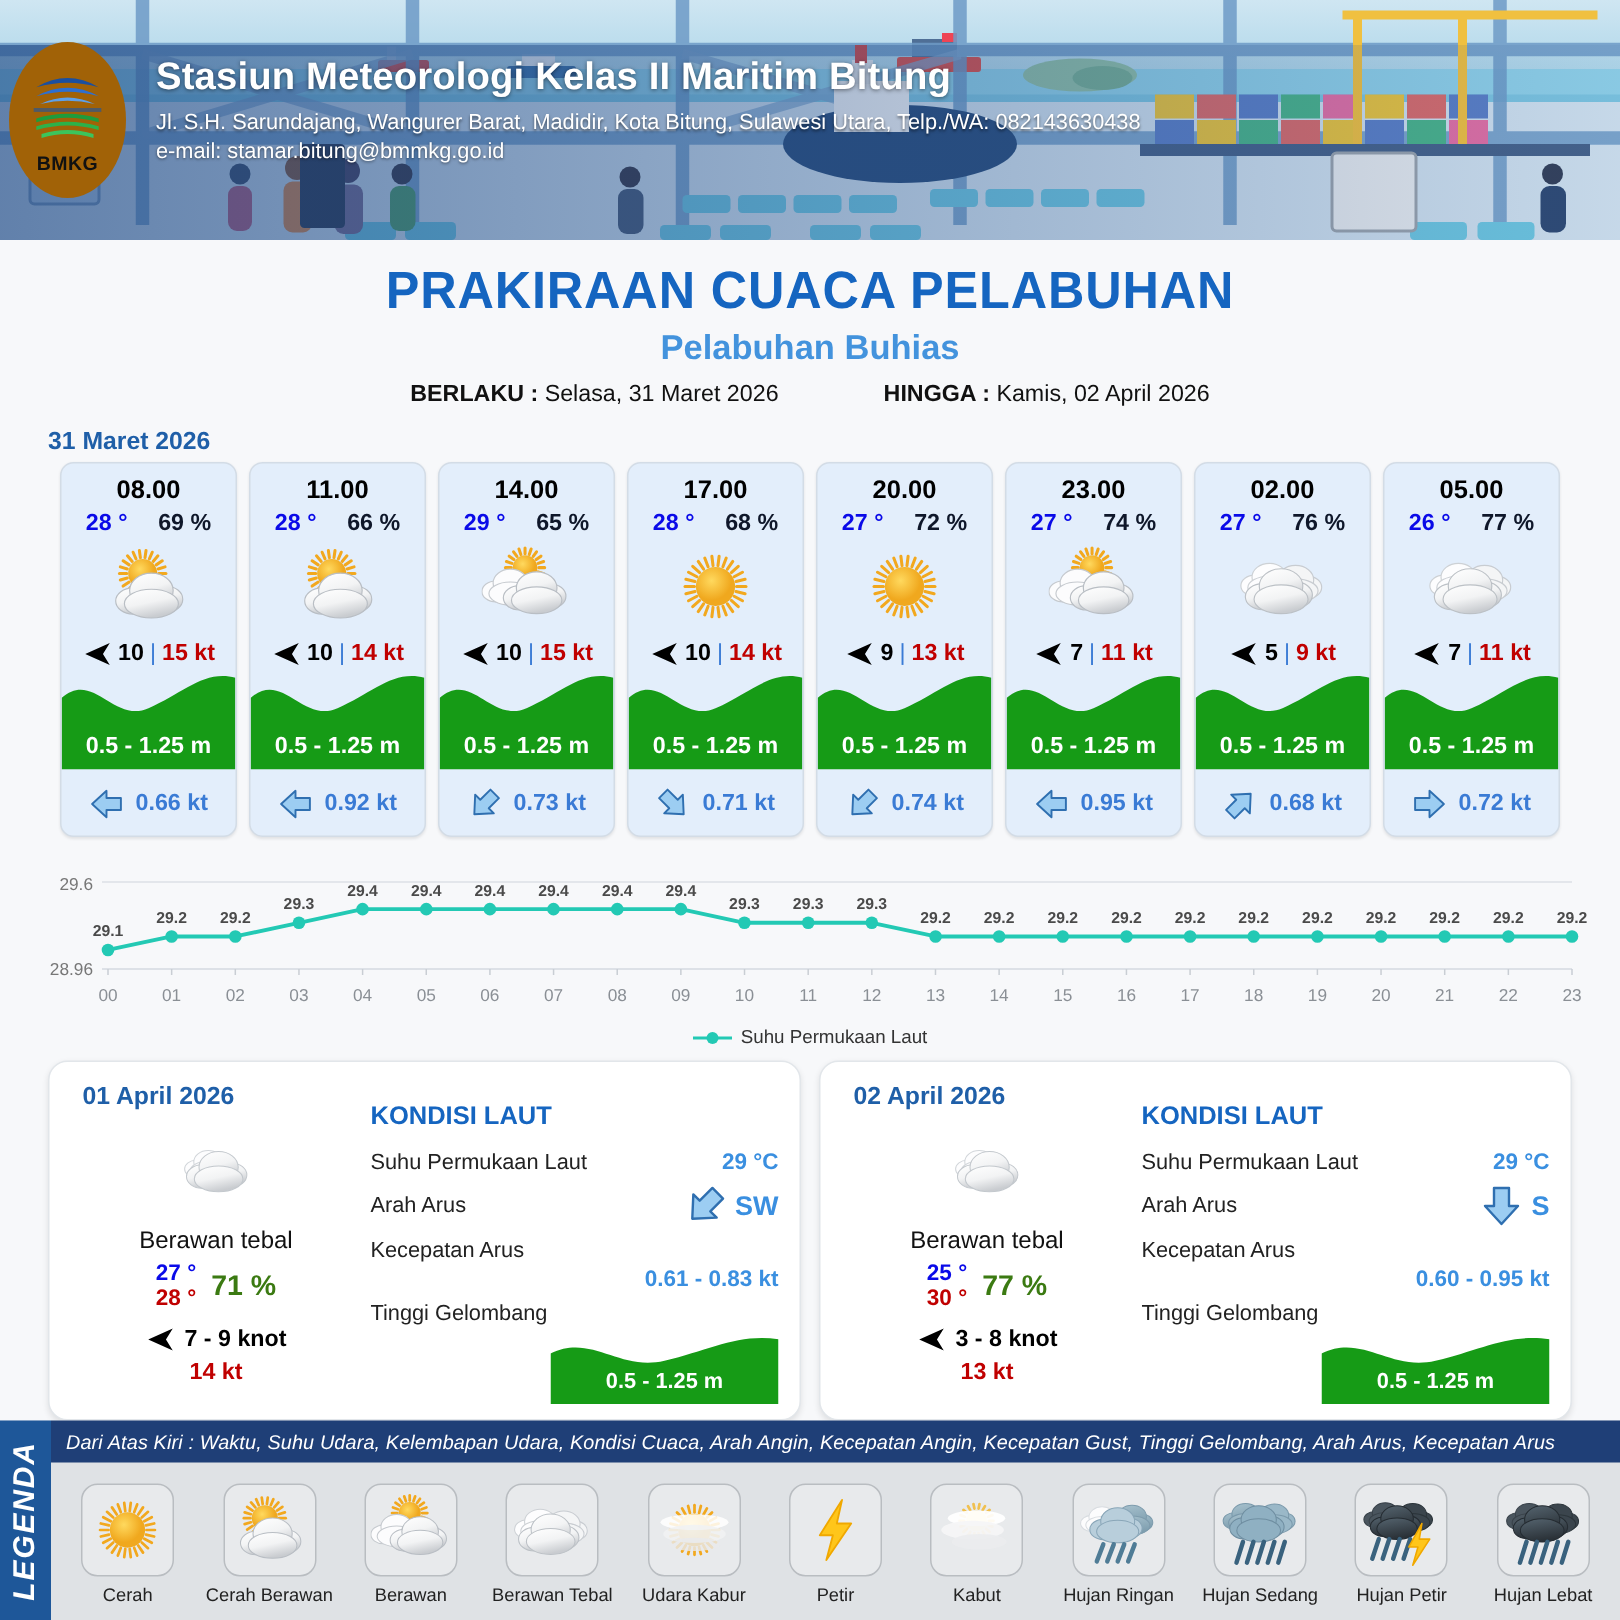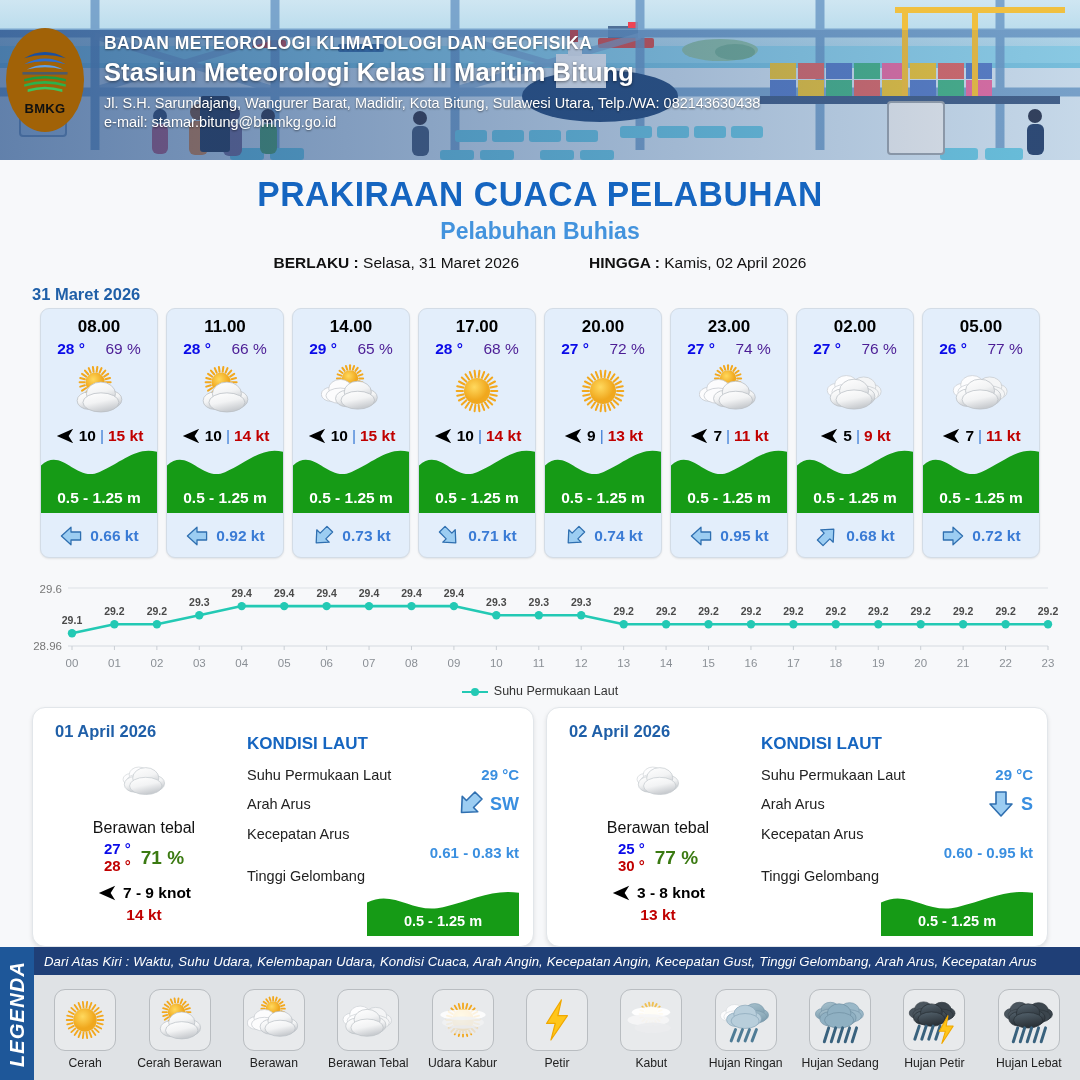--- a/index.html
+++ b/index.html
@@ -44,21 +44,21 @@
   
   .cards { display:flex; gap:8px; padding:0 40px; }
   .card { position:relative; width:127px; height:250px; background:#e3eefb;
           border:1px solid #d3dce6; border-radius:9px; overflow:hidden;
           box-shadow:0 1px 2px rgba(0,0,0,.09); }
   .c-time { text-align:center; font-size:17px; font-weight:bold; color:#000;
             margin-top:8px; }
   .c-row { display:flex; justify-content:space-around; align-items:baseline;
            margin-top:3px; padding:0 6px; }
   .c-temp { font-size:15.5px; font-weight:bold; color:#0a0ae8; }
-  .c-hum { font-size:15.5px; font-weight:normal; color:#4c1d95; }
+  .c-hum { font-size:15.5px; font-weight:bold; color:#0f172a; }
   .c-icon { height:62px; display:flex; align-items:center; justify-content:center;
             margin-top:2px; }
   .c-wind { display:flex; align-items:center; justify-content:center; gap:4px;
             margin-top:4px; font-size:15.5px; font-weight:bold; }
   .c-wind .wd { color:#000; }
   .c-wind .sep { color:#3a7bd5; font-weight:normal; }
   .c-wind .gust { color:#c00000; }
   .wave-zone { position:absolute; left:0; bottom:44px; width:100%; height:68px; }
   .wave-zone svg { display:block; width:100%; height:100%; }
   .wave-txt { position:absolute; left:0; bottom:50px; width:100%; text-align:center;
@@ -251,21 +251,20 @@
       <path d="M9 29 Q30 19 51 29 Q30 24 9 29 Z" fill="#5ea0e8"></path>
       <rect x="4" y="32" width="52" height="3" fill="#4f5a66"></rect>
       <path d="M6 40 Q30 33 54 40 L54 43 Q30 36 6 43 Z" fill="#1f9c3c"></path>
       <path d="M6 46 Q30 39 54 46 L54 49 Q30 42 6 49 Z" fill="#2db14a"></path>
       <path d="M10 52 Q30 46 50 52 L50 55 Q30 49 10 55 Z" fill="#3cc45c"></path>
     </svg>
     <div class="logo-text">BMKG</div>
   </div>
 
   <div class="hdr-texts">
-    <div class="hdr-l1">BADAN METEOROLOGI KLIMATOLOGI DAN GEOFISIKA</div>
     <div class="hdr-l2">Stasiun Meteorologi Kelas II Maritim Bitung</div>
     <div class="hdr-l3">Jl. S.H. Sarundajang, Wangurer Barat, Madidir, Kota Bitung, Sulawesi Utara, Telp./WA: 082143630438</div>
     <div class="hdr-l4">e-mail: stamar.bitung@bmmkg.go.id</div>
   </div>
 </div>
 
 <div class="title-wrap">
   <div class="title-main">PRAKIRAAN CUACA PELABUHAN</div>
   <div class="title-sub">Pelabuhan Buhias</div>
   <div class="validity">

